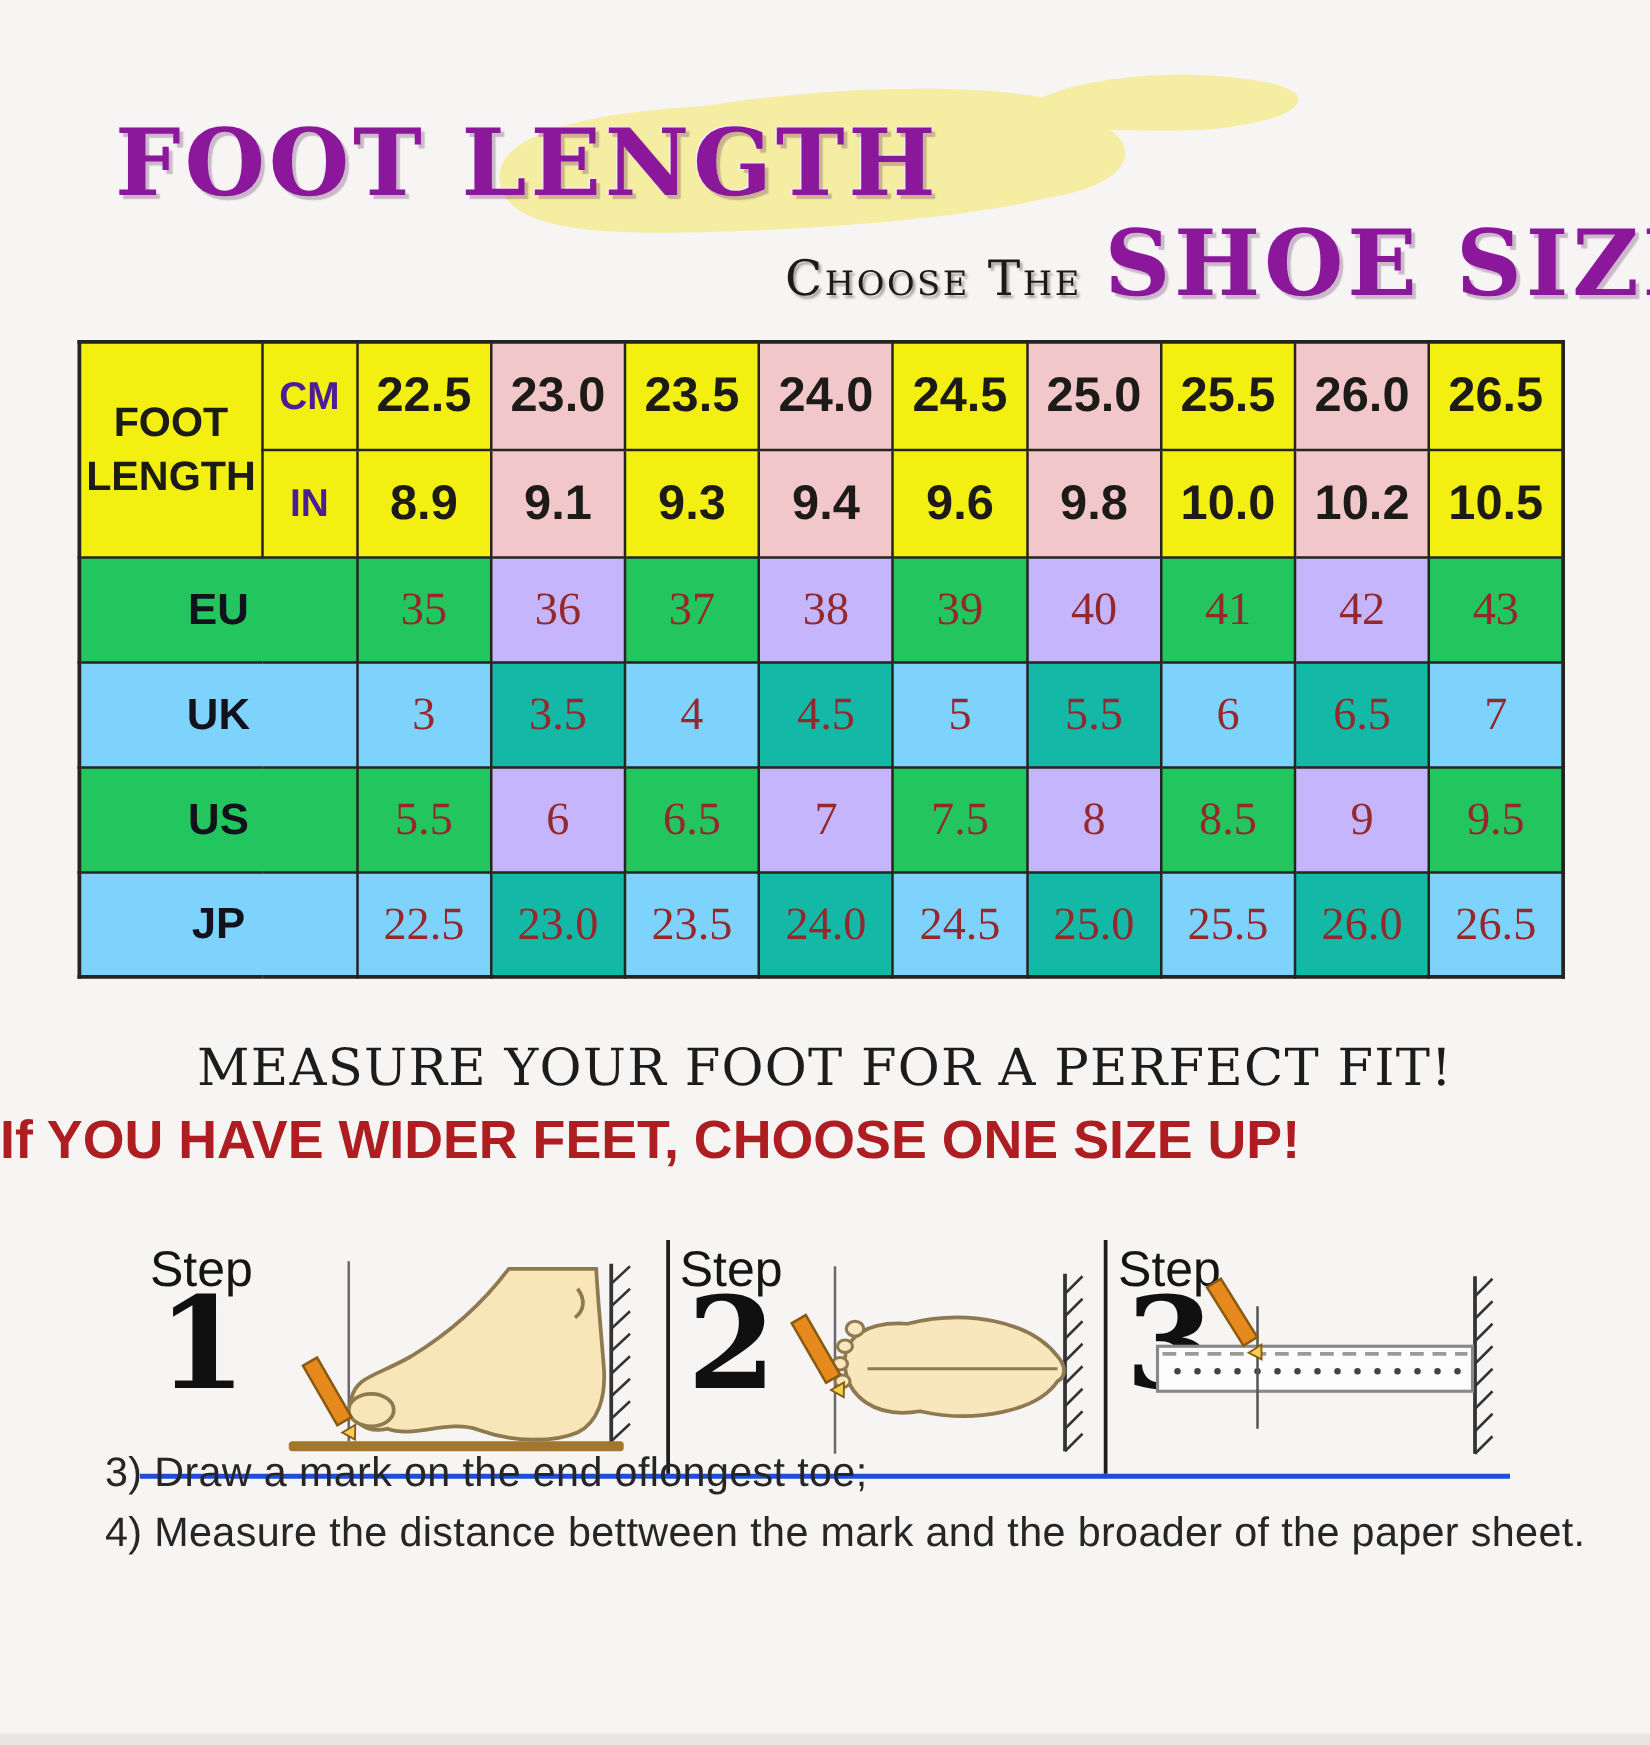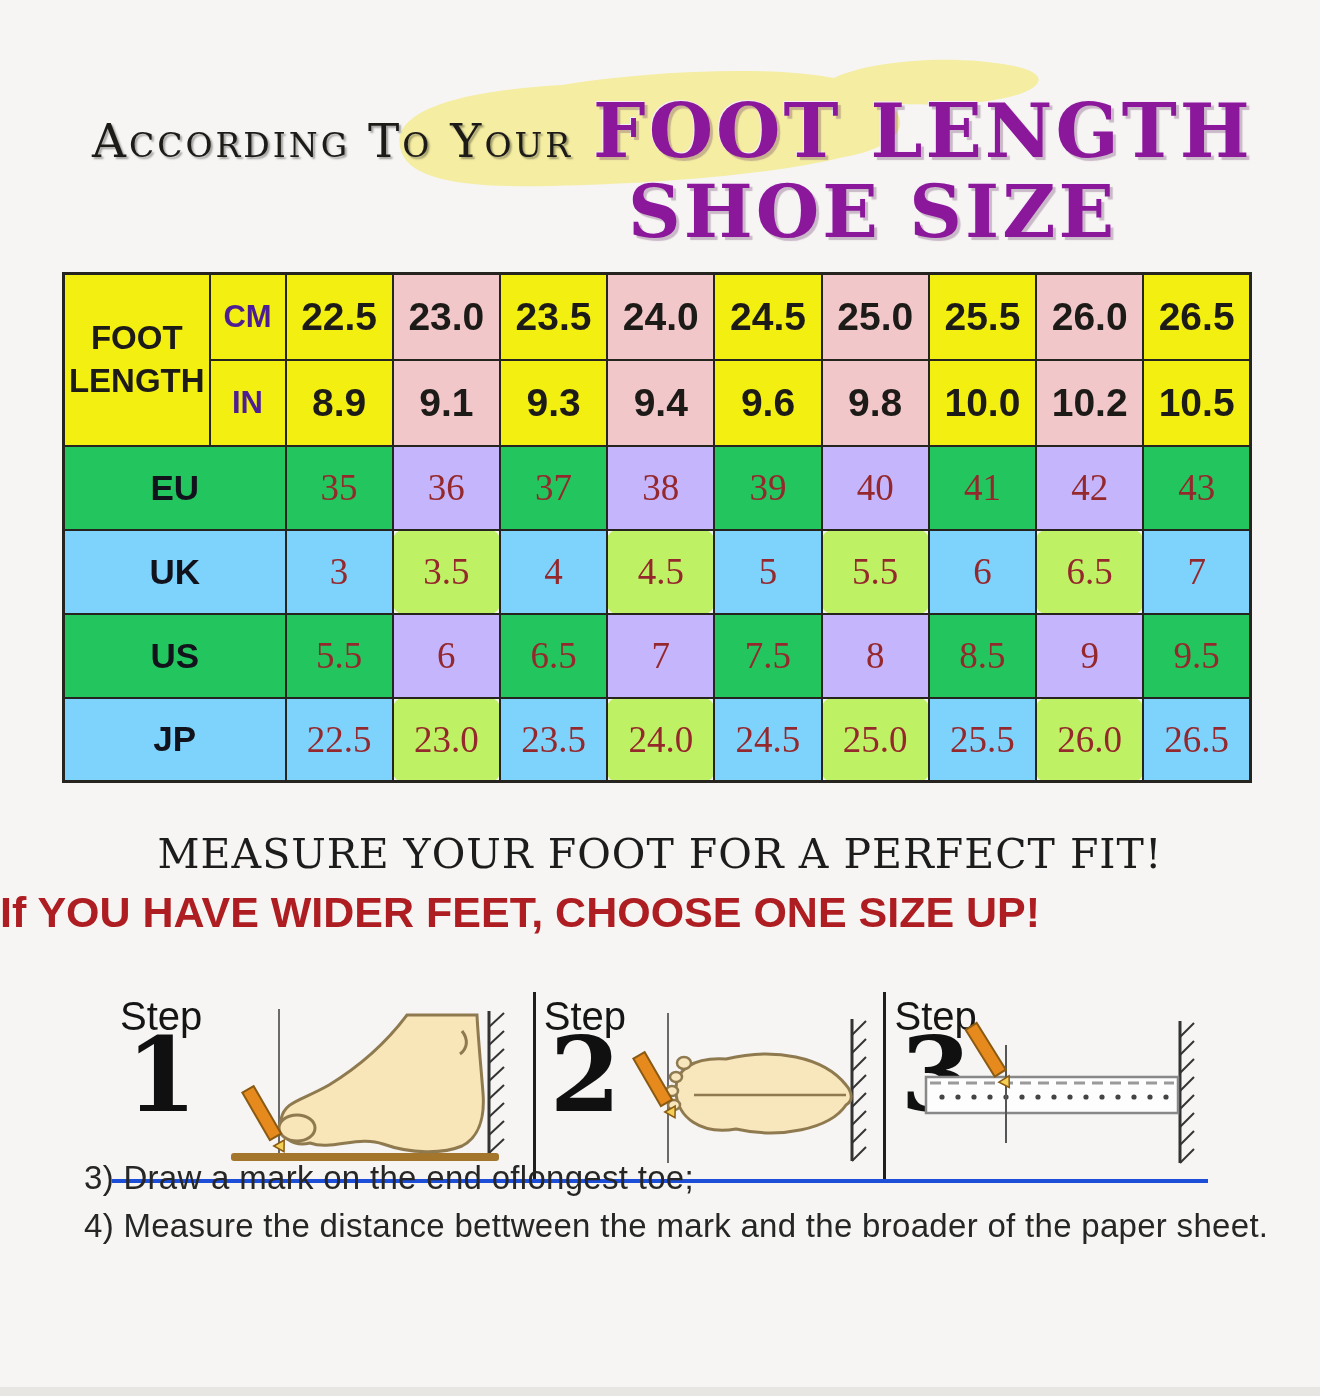--- a/index.html
+++ b/index.html
@@ -18,21 +18,21 @@
              text-shadow:3px 3px 1px rgba(90,30,90,0.28), -1px -1px 0 #f6eef8;}
   .title-line1 .title-big{font-size:74px;}
   .title-line2 .title-big{font-size:73px;}
   .marker-svg{position:absolute;left:352px;top:52px;z-index:1;}
   
   table.size-table{position:absolute;left:62px;top:272px;width:1190px;height:506px;
                    border-collapse:collapse;table-layout:fixed;border:3px solid #26241f;}
   .size-table td{border:2px solid #26241f;text-align:center;vertical-align:middle;padding:0;}
   .c-yellow{background:#f3ef10;} .c-pinkhdr{background:#f1c7c9;}
   .c-white{background:#22c55e;}  .c-pinkwhite{background:#c4b5fd;}
-  .c-cream{background:#7dd3fc;}  .c-pinkcream{background:#bef264;border-radius:10px;}
+  .c-cream{background:#7dd3fc;}  .c-pinkcream{background:#14b8a6;}
   .t-corner{font-weight:bold;font-size:33px;line-height:1.3;color:#1d1b18;padding:0 10px;}
   .t-unit{font-weight:bold;font-size:31px;color:#4c1d95;}
   .t-hval{font-weight:bold;font-size:39px;color:#1d1b18;}
   .t-rlabel{font-weight:bold;font-size:35px;color:#12121c;}
   .t-sval{font-size:37px;color:#95282c;font-family:Liberation Serif, serif;}
   
   .measure-title{position:absolute;left:0;top:830px;width:100%;text-align:center;
                  font-family:"DejaVu Serif","Liberation Serif",serif;font-size:41px;
                  color:#1c1c1c;letter-spacing:1px;}
   .measure-subtitle{position:absolute;left:0;top:888px;width:100%;text-align:left;
@@ -59,24 +59,24 @@
 <div class="page">
 
   <svg class="marker-svg" width="710" height="155" viewBox="0 0 710 155">
     <path d="M48,95 C40,55 120,38 210,33 C300,18 420,14 482,26
              C520,8 602,2 662,14 C702,22 692,40 642,48
              C602,55 562,52 536,52 C562,70 546,96 492,105
              C420,123 300,132 200,134 C110,136 54,128 48,95 Z" fill="#f4eda2"></path>
   </svg>
 
   <div class="title-line title-line1">
-    <span class="title-prefix">According To Your</span>
     <span class="title-big">FOOT LENGTH</span>
   </div>
   <div class="title-line title-line2">
+    <span class="title-prefix">Choose The</span>
     <span class="title-big">SHOE SIZE</span>
   </div>
 
   <table class="size-table">
     <colgroup>
       <col style="width:146px">
         <col style="width:76px">
       <col>
         <col>
         <col>

